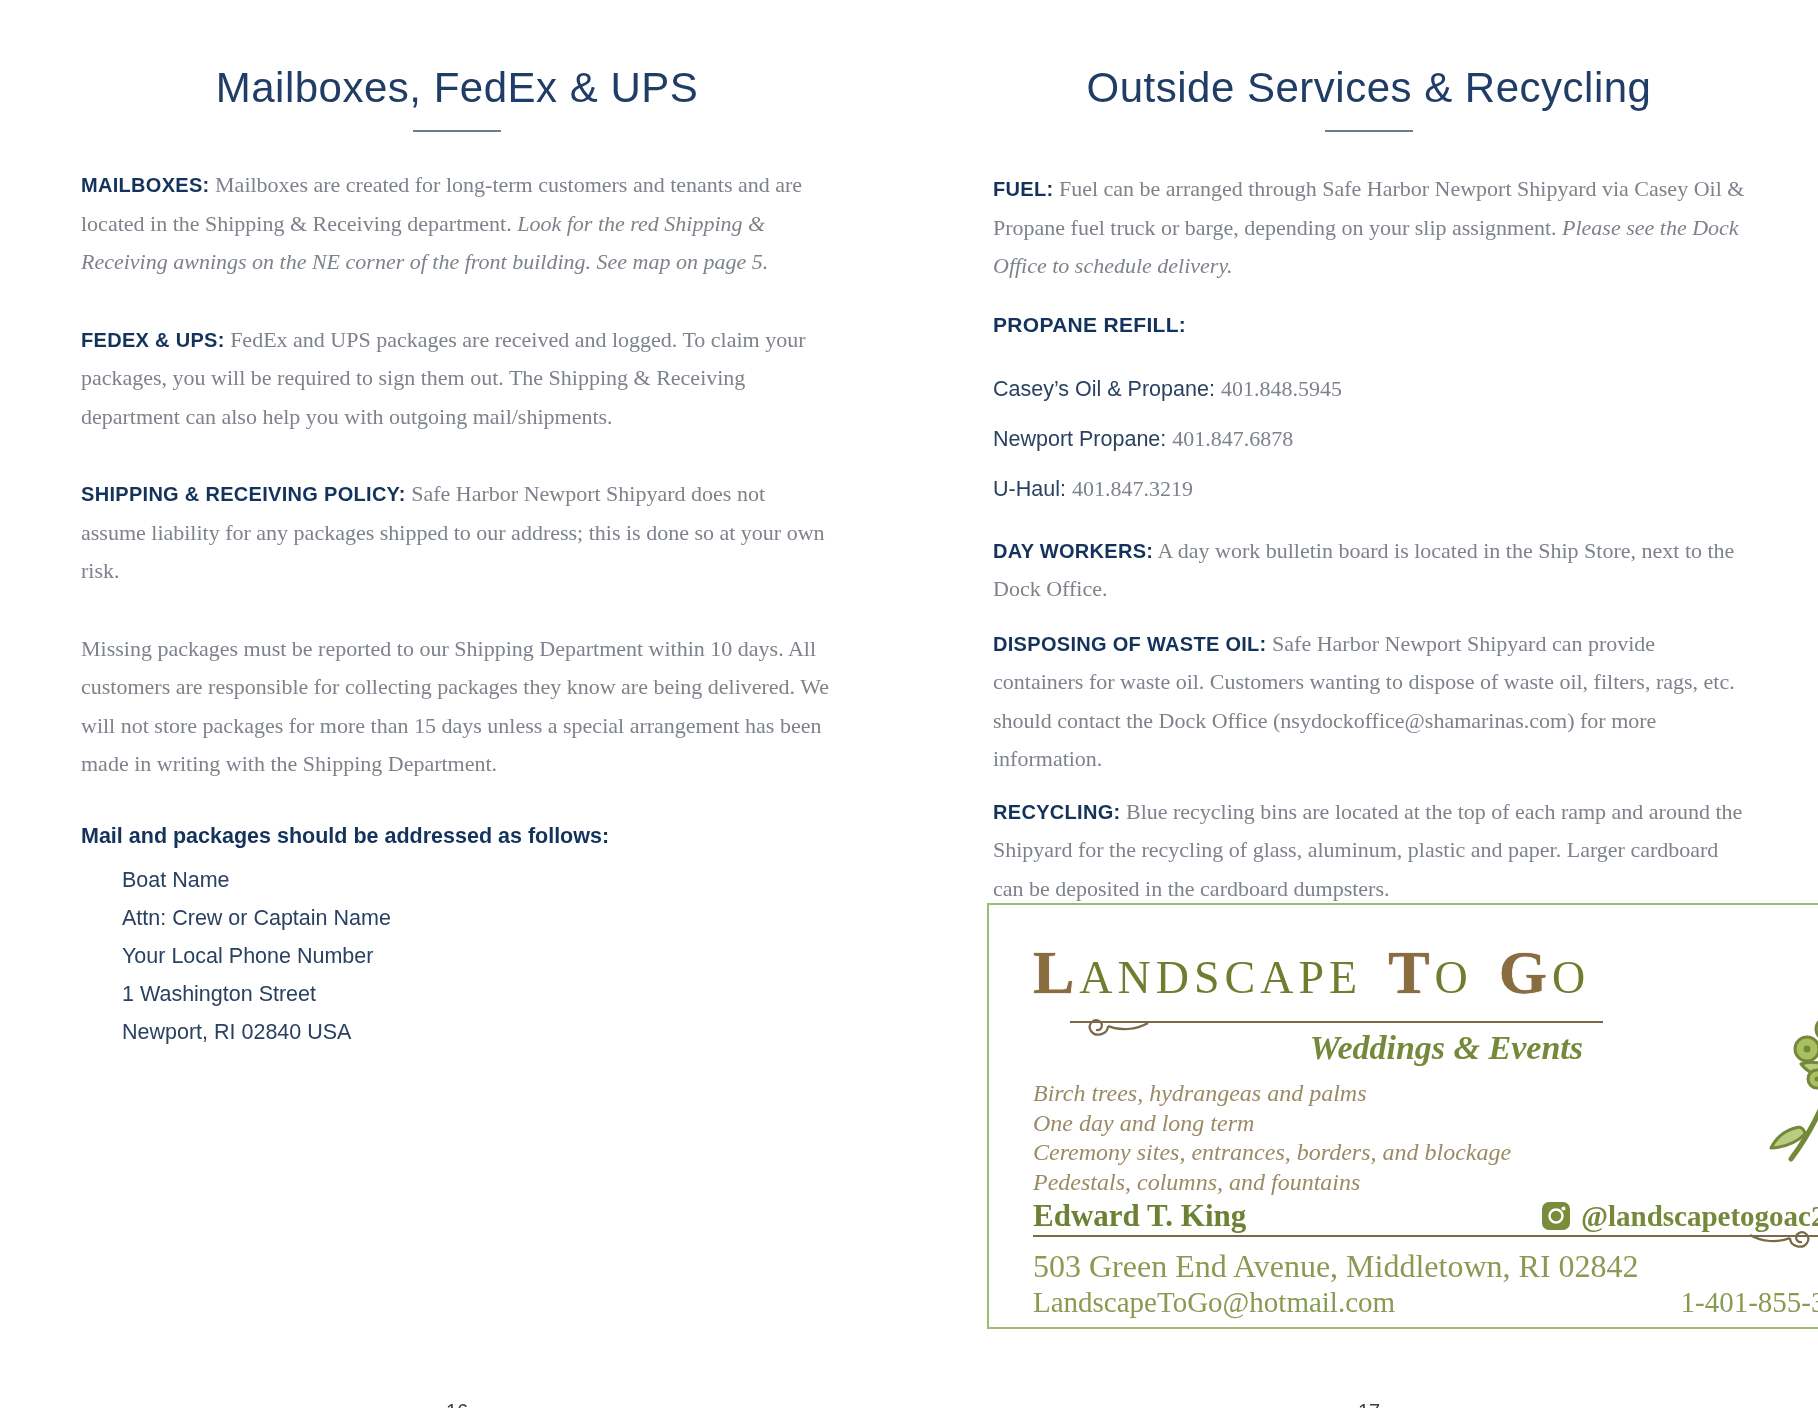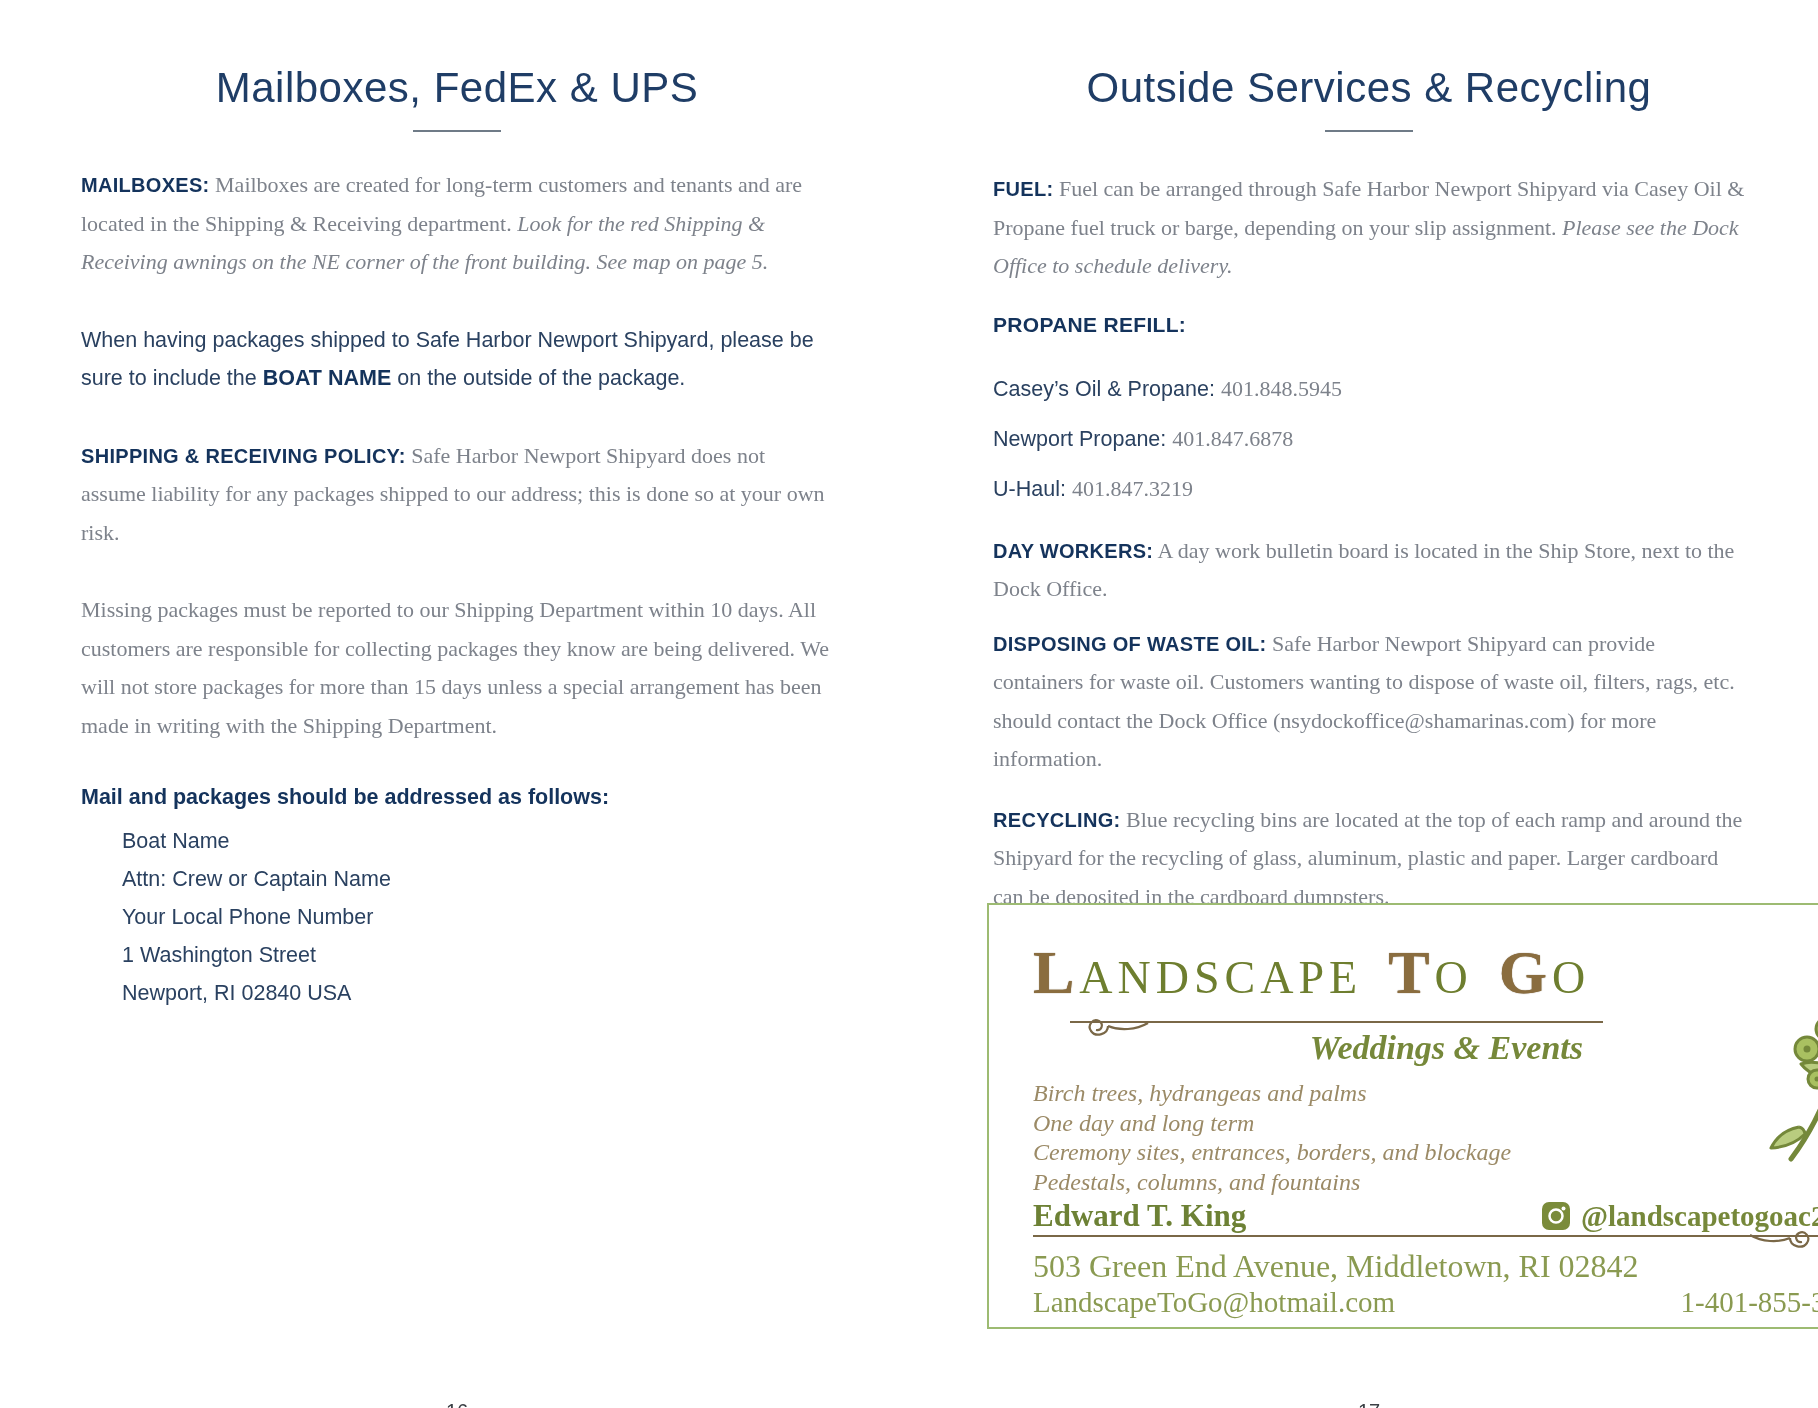--- a/index.html
+++ b/index.html
@@ -46,21 +46,21 @@
 
   
   .fuel-p{margin-top:38px;margin-bottom:26px;}
   .propane-heading{
     font-size:21px;font-weight:bold;color:#14335c;line-height:26px;margin:0 0 36px;letter-spacing:.3px;
   }
   .phone-line{margin:0 0 20px;font-size:21.5px;line-height:30px;color:#2a4160;}
   .phone-name{font-family:"Liberation Sans",sans-serif;color:#2a4160;}
   .phone-number{font-family:"Liberation Serif",serif;font-size:22px;color:#7d828b;}
   .day-workers{margin-top:28px;margin-bottom:16px;}
-  .waste-oil{margin-bottom:22px;}
+  .waste-oil{margin-bottom:14px;}
   .recycling{margin-bottom:0;}
 
   
   .ad{
     position:absolute;left:-6px;top:903px;width:928px;height:426px;
     border:2px solid #9dbb72;background:#fff;box-sizing:border-box;
     padding:0 44px;font-family:"Liberation Serif",serif;
   }
   .ad-brand{margin-top:36px;line-height:62px;white-space:nowrap;}
   .ad-word{margin-right:26px;letter-spacing:5px;}
@@ -96,22 +96,22 @@
 </style>
 </head>
 <body>
 
 <section class="page page-left">
   <h1 class="page-title">Mailboxes, FedEx &amp; UPS</h1>
   <div class="title-divider"></div>
 
   <p class="serif first-block"><span class="lbl">MAILBOXES:</span> <span>Mailboxes are created for long-term customers and tenants and are located in the Shipping &amp; Receiving department.</span> <em>Look for the red Shipping &amp; Receiving awnings on the NE corner of the front building. See map on page 5.</em></p>
 
-
-  <p class="sans-p"><span>When having packages shipped to Safe Harbor Newport Shipyard, please be sure to include the</span> <strong>BOAT NAME</strong> <span>on the outside of the package.</span></p>
+  <p class="serif"><span class="lbl">FEDEX &amp; UPS:</span> <span>FedEx and UPS packages are received and logged. To claim your packages, you will be required to sign them out. The Shipping &amp; Receiving department can also help you with outgoing mail/shipments.</span></p>
+
 
   <p class="serif"><span class="lbl">SHIPPING &amp; RECEIVING POLICY:</span> <span>Safe Harbor Newport Shipyard does not assume liability for any packages shipped to our address; this is done so at your own risk.</span></p>
 
   <p class="serif">Missing packages must be reported to our Shipping Department within 10 days. All customers are responsible for collecting packages they know are being delivered. We will not store packages for more than 15 days unless a special arrangement has been made in writing with the Shipping Department.</p>
 
   <div class="addr-heading">Mail and packages should be addressed as follows:</div>
   <div class="address-block">
     <div class="addr-line">Boat Name</div>
     <div class="addr-line">Attn: Crew or Captain Name</div>
     <div class="addr-line">Your Local Phone Number</div>

